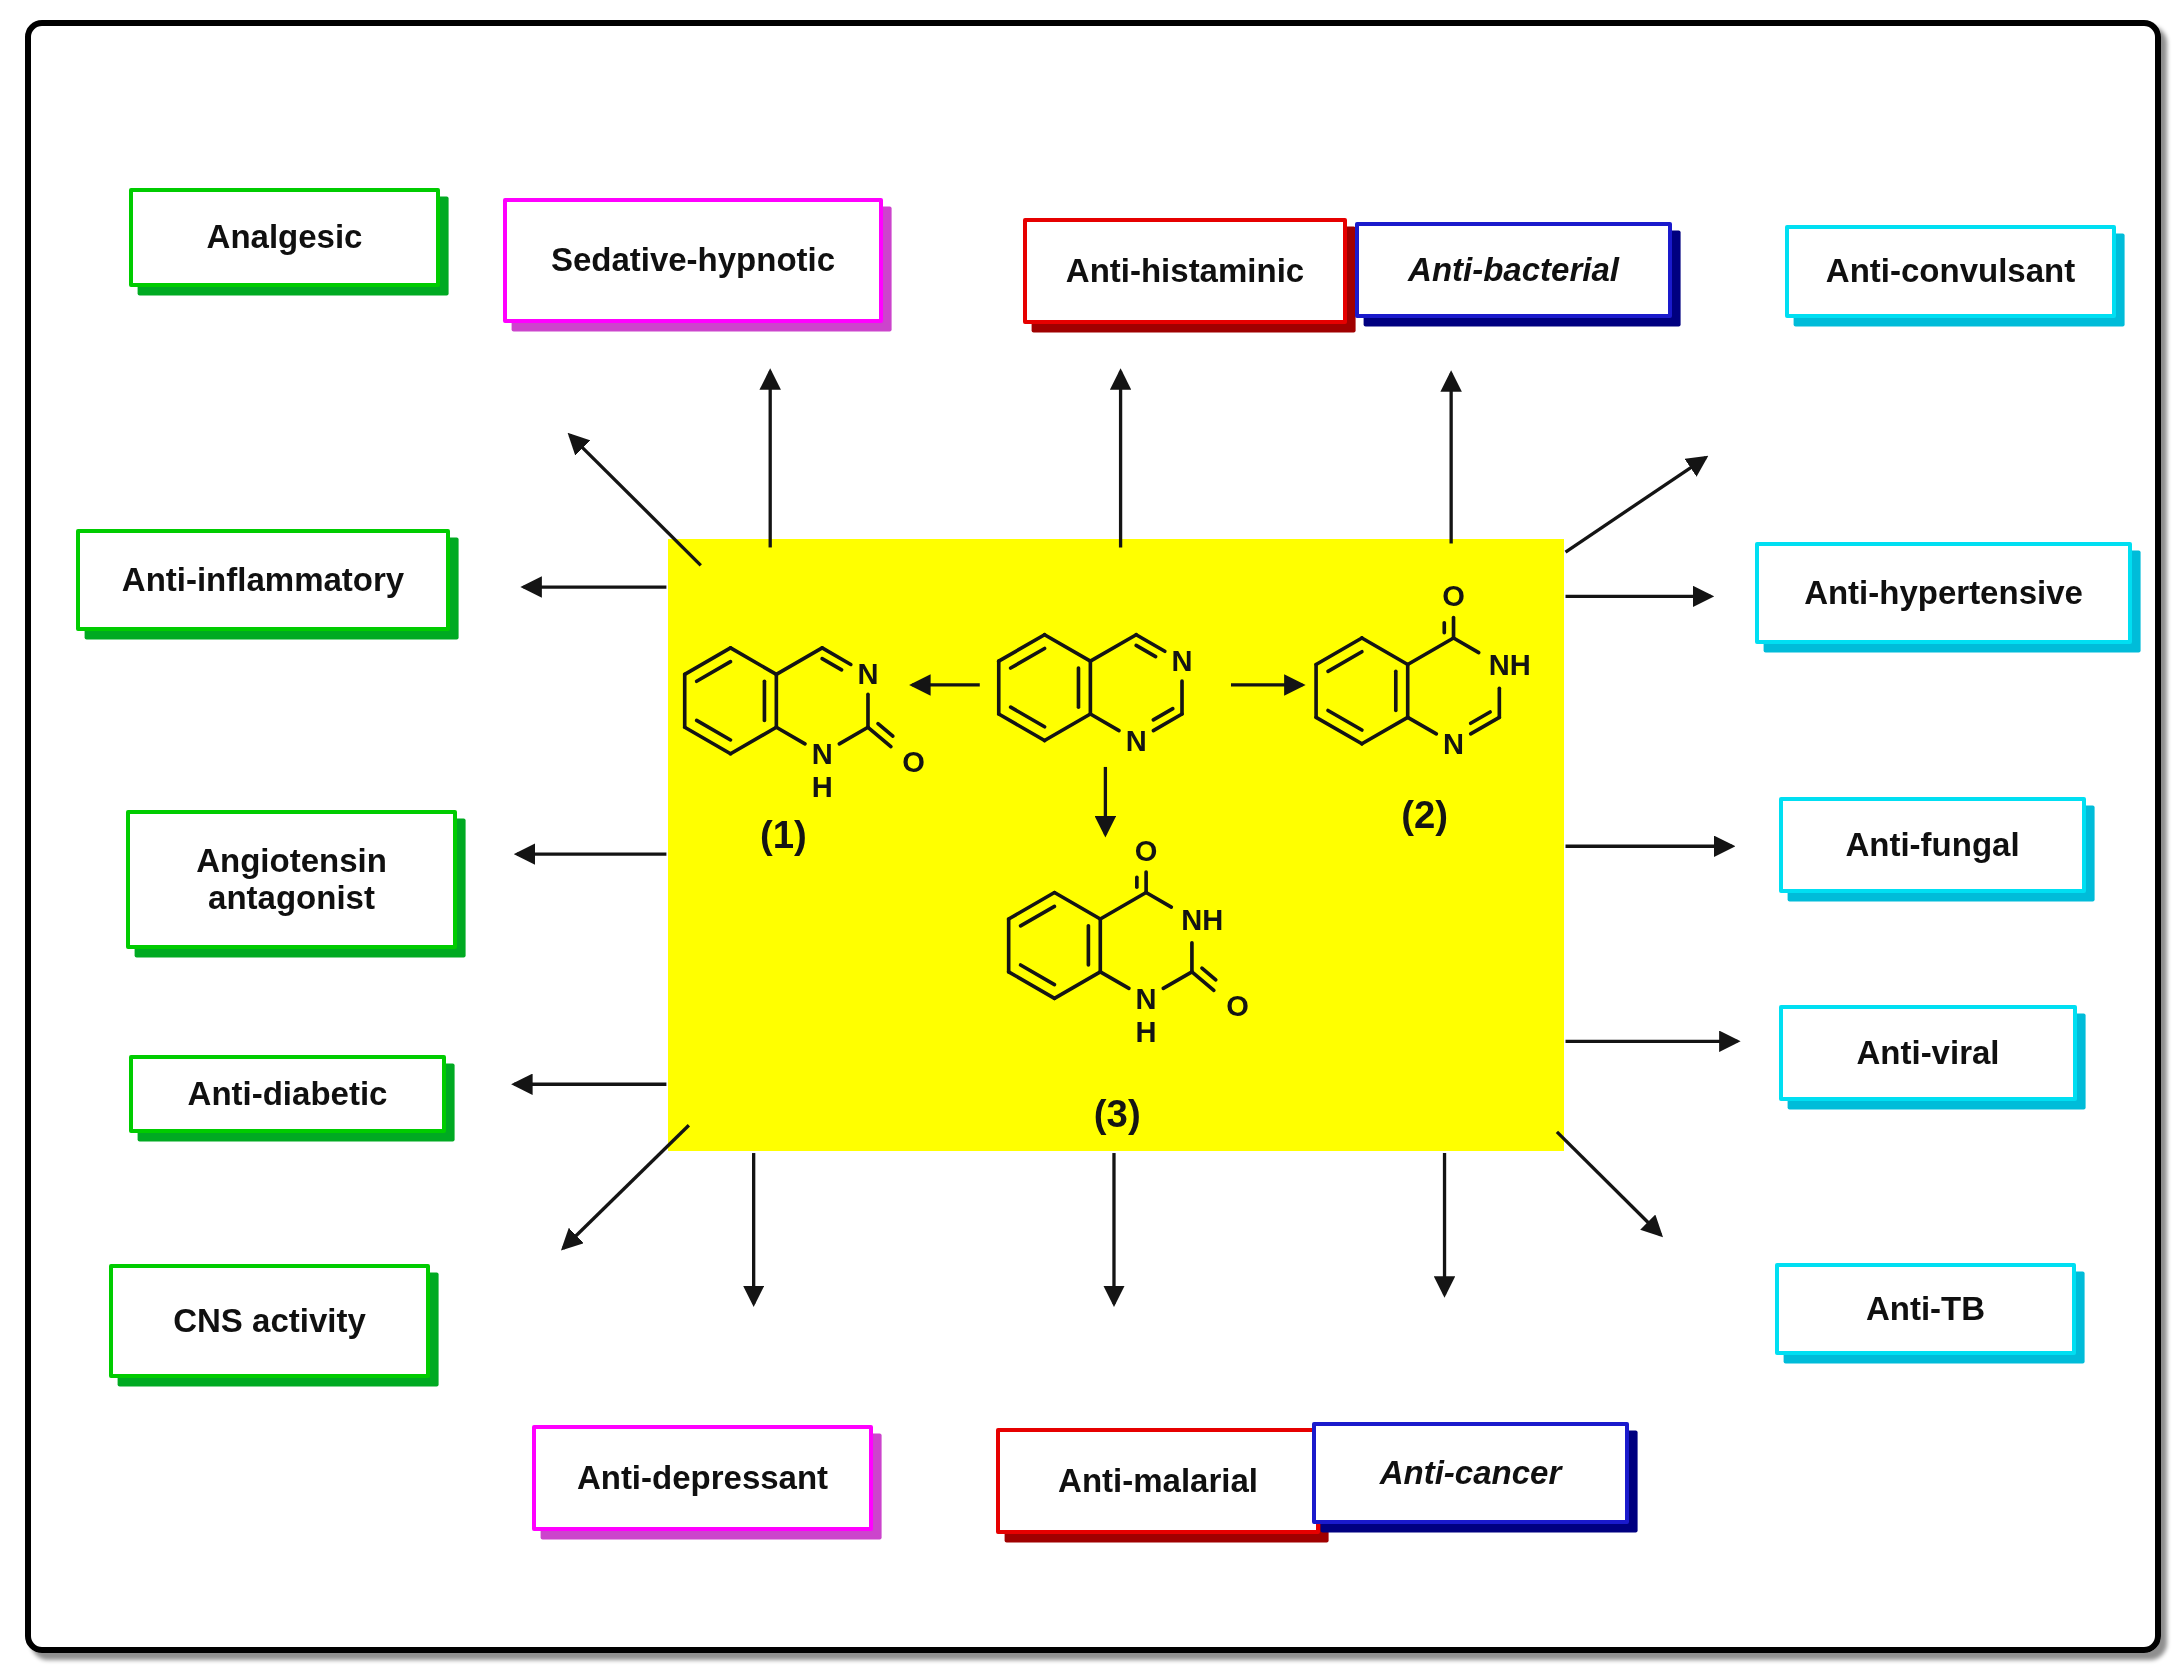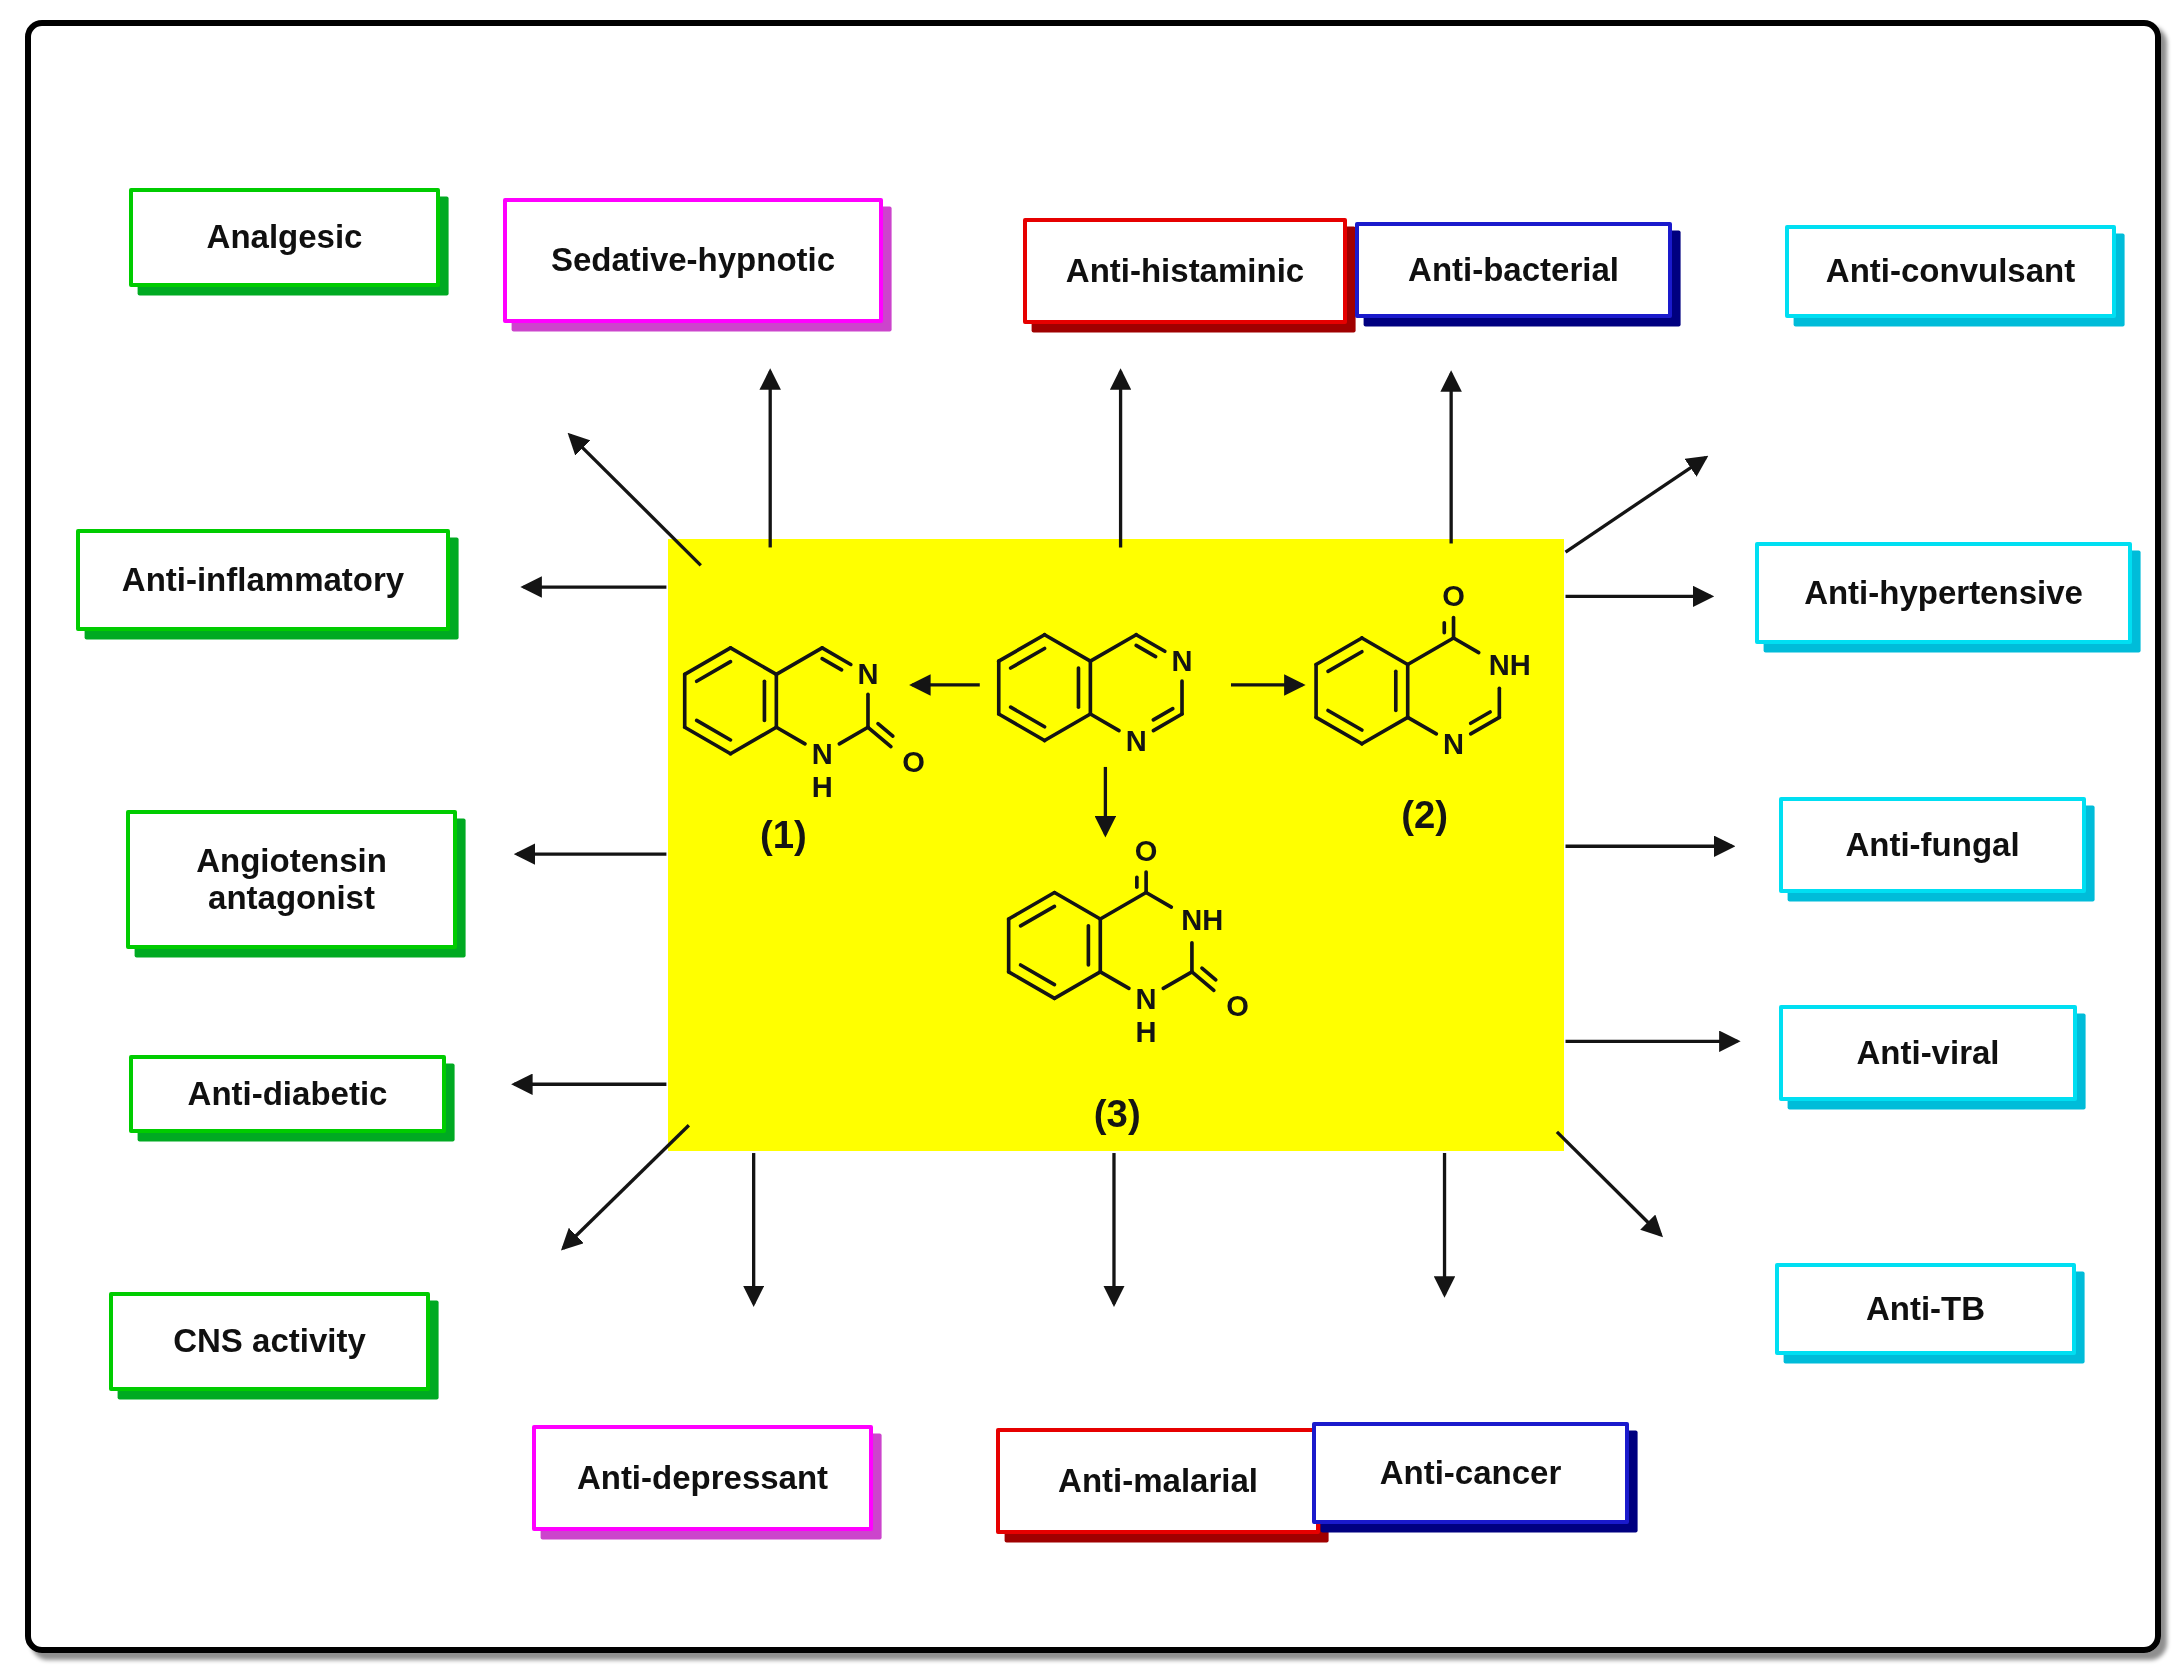--- a/index.html
+++ b/index.html
@@ -19,21 +19,21 @@
   #diagram-svg{position:absolute;left:0;top:0;z-index:2;pointer-events:none;}
   .label-box{
     position:absolute;background:#fff;border:4.6px solid;border-radius:2px;
     display:flex;align-items:center;justify-content:center;text-align:center;
     font-weight:bold;font-size:33px;color:#101010;line-height:1.12;
     padding:4px 9.3px;box-sizing:border-box;z-index:3;
   }
   .c-green  {border-color:#00cc00;box-shadow:8.6px 8.6px 0 #00aa22;}
   .c-magenta{border-color:#ff00ff;box-shadow:8.6px 8.6px 0 #cc44cc;}
   .c-red    {border-color:#e60000;box-shadow:8.6px 8.6px 0 #a00000;margin-left:44px;}
-  .c-blue   {border-color:#1a1acc;box-shadow:8.6px 8.6px 0 #000080;}
+  .c-blue   {border-color:#1a1acc;box-shadow:8.6px 8.6px 0 #000080;font-style:italic;}
   .c-cyan   {border-color:#00dff2;box-shadow:8.6px 8.6px 0 #00bcd9;}
   .atom-label{
     font-family:"Liberation Sans",sans-serif;font-weight:bold;font-size:44px;
     fill:#141414;text-anchor:middle;
   }
   .atom-start{text-anchor:start;}
   .caption{
     font-family:"Liberation Sans",sans-serif;font-weight:bold;font-size:58px;
     fill:#141414;text-anchor:middle;
   }
@@ -182,21 +182,21 @@
 
   <div class="label-box c-green" style="left:129px;top:188px;width:311px;height:99px">Analgesic</div>
   <div class="label-box c-magenta" style="left:503px;top:198px;width:380px;height:125px">Sedative-hypnotic</div>
   <div class="label-box c-red" style="left:979px;top:218px;width:324px;height:106px">Anti-histaminic</div>
   <div class="label-box c-blue" style="left:1355px;top:222px;width:317px;height:96px">Anti-bacterial</div>
   <div class="label-box c-green" style="left:76px;top:529px;width:374px;height:102px">Anti-inflammatory</div>
 
   <div class="label-box c-cyan" style="left:1785px;top:225px;width:331px;height:93px">Anti-convulsant</div>
   <div class="label-box c-green" style="left:126px;top:810px;width:331px;height:139px">Angiotensin antagonist</div>
   <div class="label-box c-green" style="left:129px;top:1055px;width:317px;height:78px">Anti-diabetic</div>
-  <div class="label-box c-green" style="left:109px;top:1292px;width:321px;height:99px">CNS activity</div>
+  <div class="label-box c-green" style="left:109px;top:1264px;width:321px;height:114px">CNS activity</div>
 
   <div class="label-box c-cyan" style="left:1755px;top:542px;width:377px;height:102px">Anti-hypertensive</div>
   <div class="label-box c-cyan" style="left:1779px;top:797px;width:307px;height:96px">Anti-fungal</div>
   <div class="label-box c-cyan" style="left:1779px;top:1005px;width:298px;height:96px">Anti-viral</div>
   <div class="label-box c-cyan" style="left:1775px;top:1263px;width:301px;height:92px">Anti-TB</div>
 
   <div class="label-box c-magenta" style="left:532px;top:1425px;width:341px;height:106px">Anti-depressant</div>
   <div class="label-box c-red" style="left:952px;top:1428px;width:324px;height:106px">Anti-malarial</div>
   <div class="label-box c-blue" style="left:1312px;top:1422px;width:317px;height:102px">Anti-cancer</div>
 

